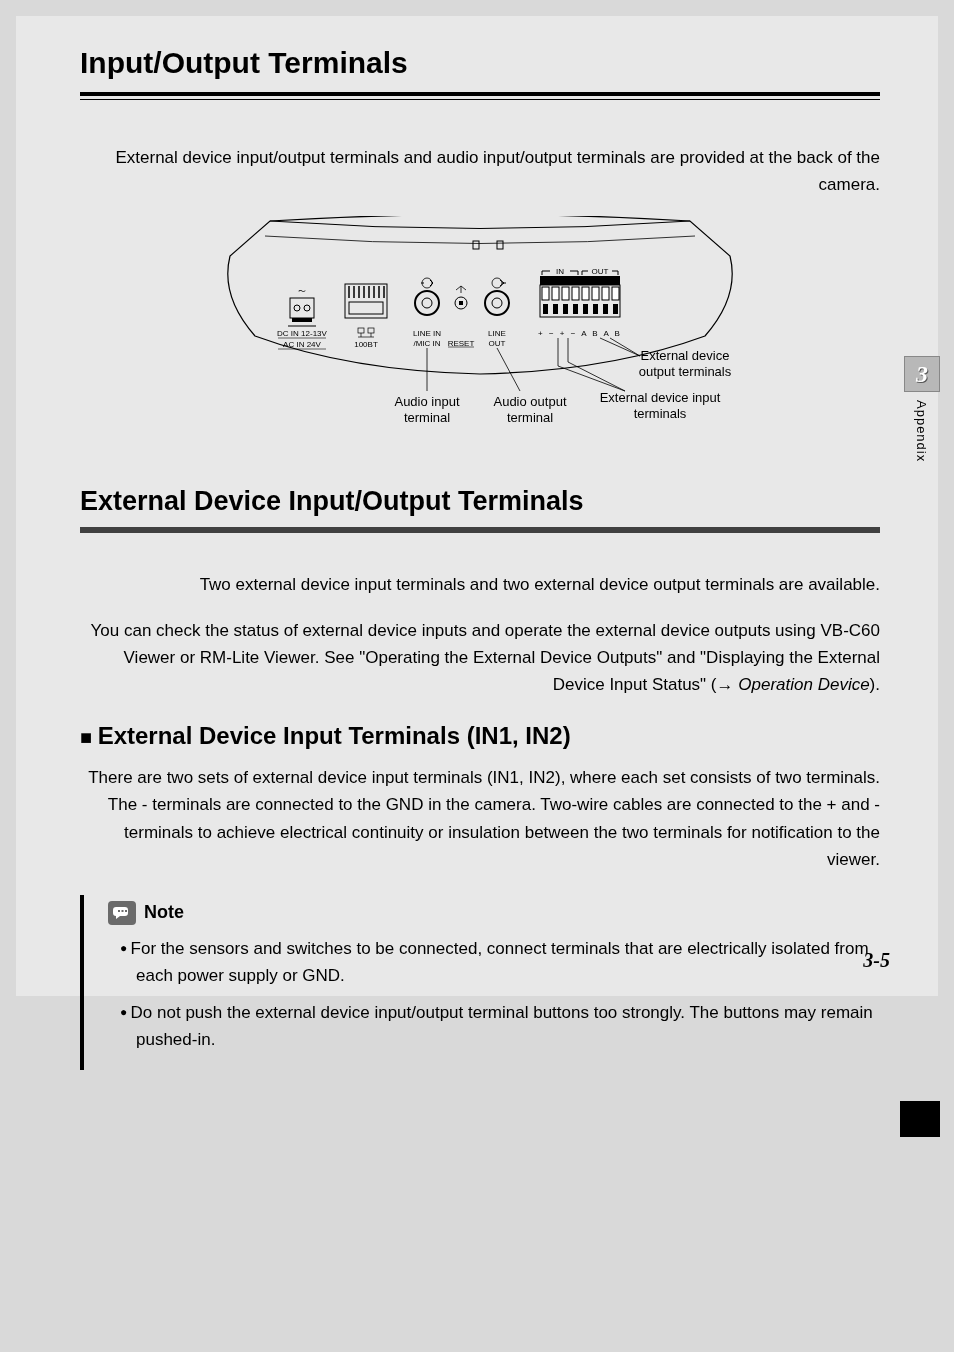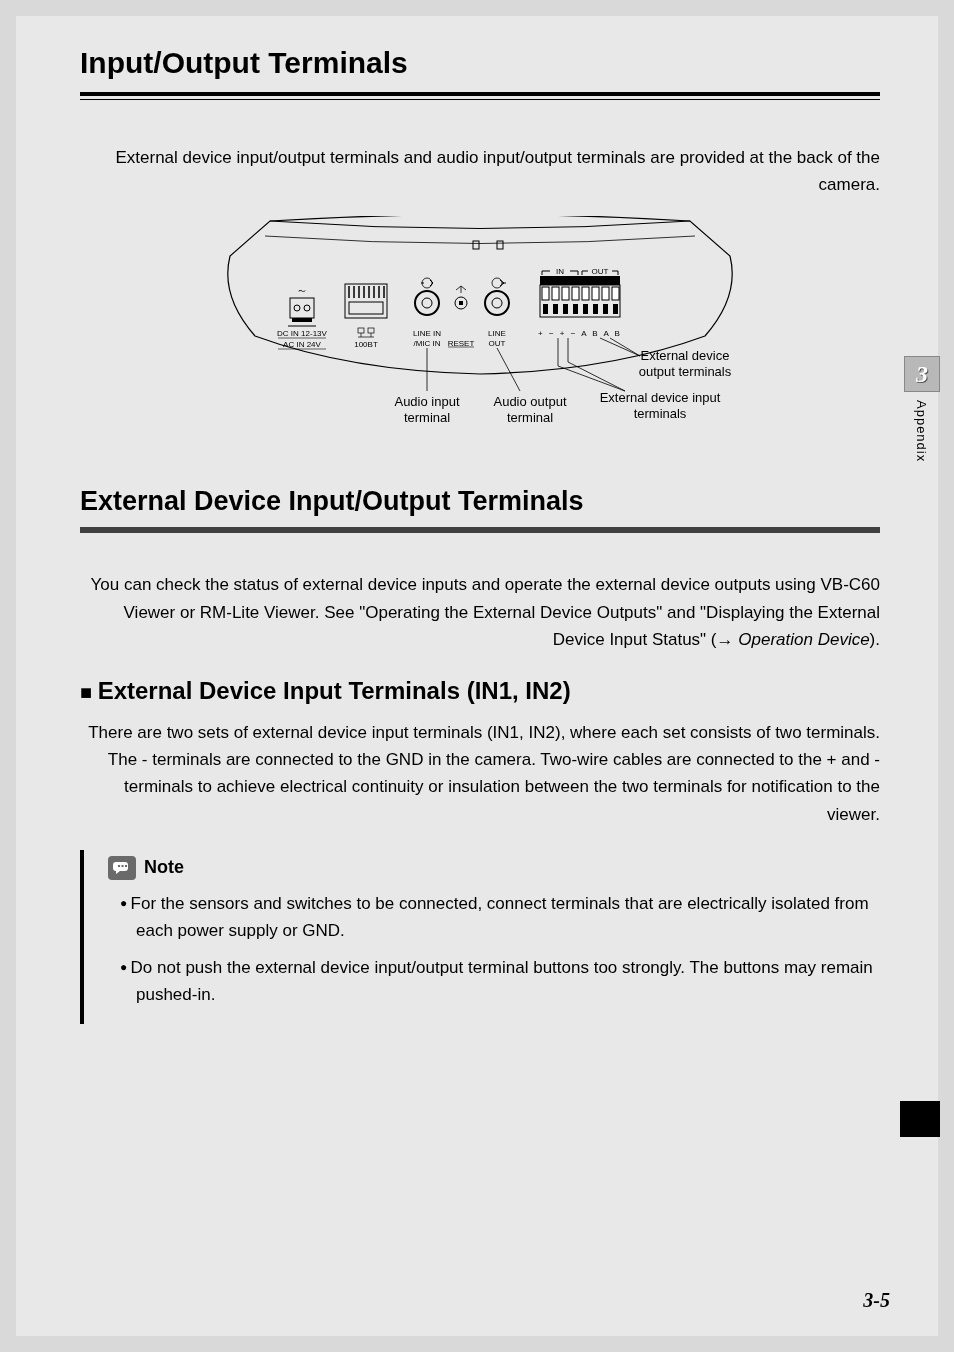--- a/index.html
+++ b/index.html
@@ -6,21 +6,21 @@
   html, body { width: 954px; height: 1352px; }
   body {
     background: #d9d9d9;
     font-family: Arial, Helvetica, sans-serif;
     color: #000;
     position: relative;
   }
   .page {
     position: absolute;
     left: 16px; top: 16px;
-    width: 922px; height: 1320px;
+    width: 922px; height: 980px;
     background: #e8e8e8;
   }
   .content {
     position: absolute;
     left: 64px; top: 30px;
     width: 800px;
   }
   h1.page-title {
     font-size: 30px;
     font-weight: bold;
@@ -305,20 +305,21 @@
         <text x="320" y="206" class="dlabel-big" text-anchor="middle">terminal</text>
         <text x="475" y="144" class="dlabel-big" text-anchor="middle">External device</text>
         <text x="475" y="160" class="dlabel-big" text-anchor="middle">output terminals</text>
         <text x="450" y="186" class="dlabel-big" text-anchor="middle">External device input</text>
         <text x="450" y="202" class="dlabel-big" text-anchor="middle">terminals</text>
       </svg>
     </div>
 
     <h2 class="section-title">External Device Input/Output Terminals</h2>
 
+    <p class="body">Two external device input terminals and two external device output terminals are available.</p>
 
     <p class="body">
       <span>You can check the status of external device inputs and operate the external device outputs using VB-C60 Viewer or RM-Lite Viewer. See "Operating the External Device Outputs" and "Displaying the External Device Input Status" (→ </span><em>Operation Device</em><span>).</span>
     </p>
 
     <h3 class="sub-title">External Device Input Terminals (IN1, IN2)</h3>
 
     <p class="body">There are two sets of external device input terminals (IN1, IN2), where each set consists of two terminals. The - terminals are connected to the GND in the camera. Two-wire cables are connected to the + and - terminals to achieve electrical continuity or insulation between the two terminals for notification to the viewer.</p>
 
     <div class="note-block">

